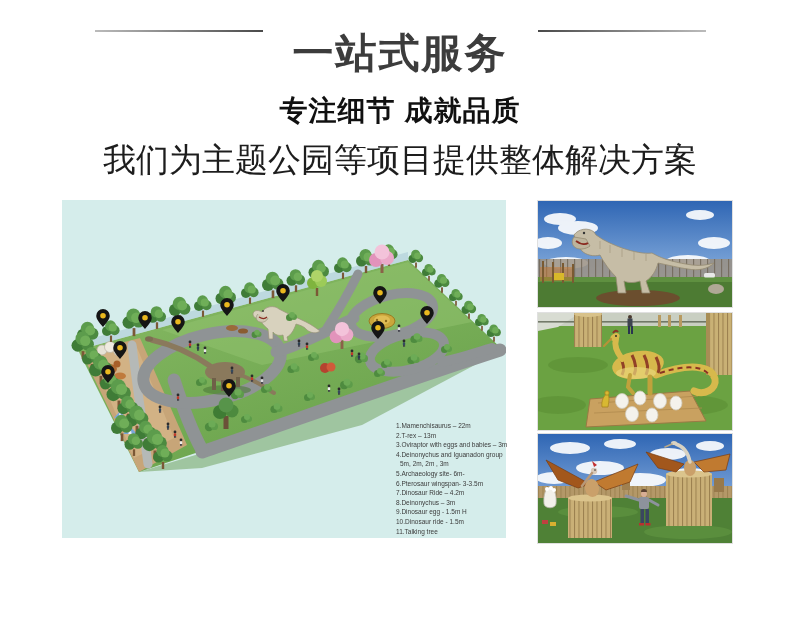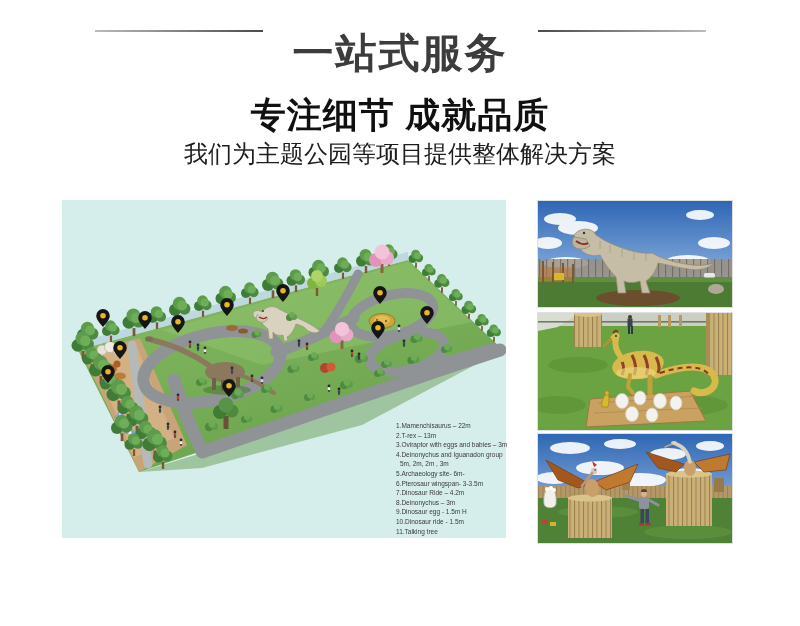--- a/index.html
+++ b/index.html
@@ -4,22 +4,22 @@
 <style>
   html,body{margin:0;padding:0;background:#ffffff;}
   #stage{position:relative;width:800px;height:626px;background:#ffffff;overflow:hidden;
          font-family:"Liberation Sans","DejaVu Sans",sans-serif;}
   
   .hdr{position:absolute;left:0;top:0;width:800px;text-align:center;}
   .titleRow{position:absolute;left:0;top:30px;width:800px;display:flex;align-items:flex-start;justify-content:center;}
   .titleLine{width:168px;height:2px;background:linear-gradient(90deg,#bbb,#4a4a4a);}
   .titleLine.right{background:linear-gradient(90deg,#4a4a4a,#bbb);}
   .titleTxt{font-size:41px;font-weight:600;color:#3c3c3c;letter-spacing:2px;margin:0 30px;line-height:46px;white-space:nowrap;}
-  .headline{position:absolute;left:0;top:92px;width:800px;text-align:center;font-size:35px;font-weight:800;color:#101010;letter-spacing:1px;white-space:nowrap;}
-  .subheadline{position:absolute;left:0;top:138px;width:800px;text-align:center;font-size:24px;font-weight:400;color:#1d1d1d;white-space:nowrap;}
+  .headline{position:absolute;left:0;top:92px;width:800px;text-align:center;font-size:28px;font-weight:800;color:#101010;letter-spacing:1px;white-space:nowrap;}
+  .subheadline{position:absolute;left:0;top:138px;width:800px;text-align:center;font-size:33px;font-weight:400;color:#1d1d1d;white-space:nowrap;}
   
   .mapPanel{position:absolute;left:62px;top:200px;width:444px;height:338px;background:#d5edeb;}
   .mapPanel svg{position:absolute;left:0;top:0;}
   .legend{position:absolute;left:334px;top:221px;width:110px;font-size:6.5px;line-height:9.6px;
           color:#3b3b3b;white-space:nowrap;}
   .legend .wrap2{padding-left:4px;}
   
   .photo{position:absolute;left:537px;width:194px;border:1px solid #e0e0e0;box-sizing:content-box;line-height:0;}
   .photo1{top:200px;height:106px;}
   .photo2{top:312px;height:117px;}

